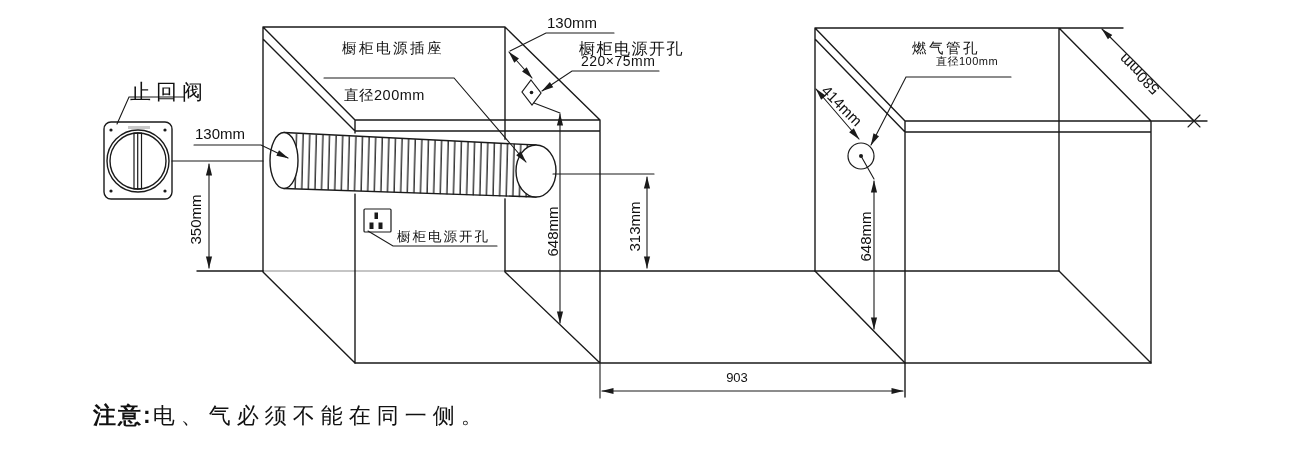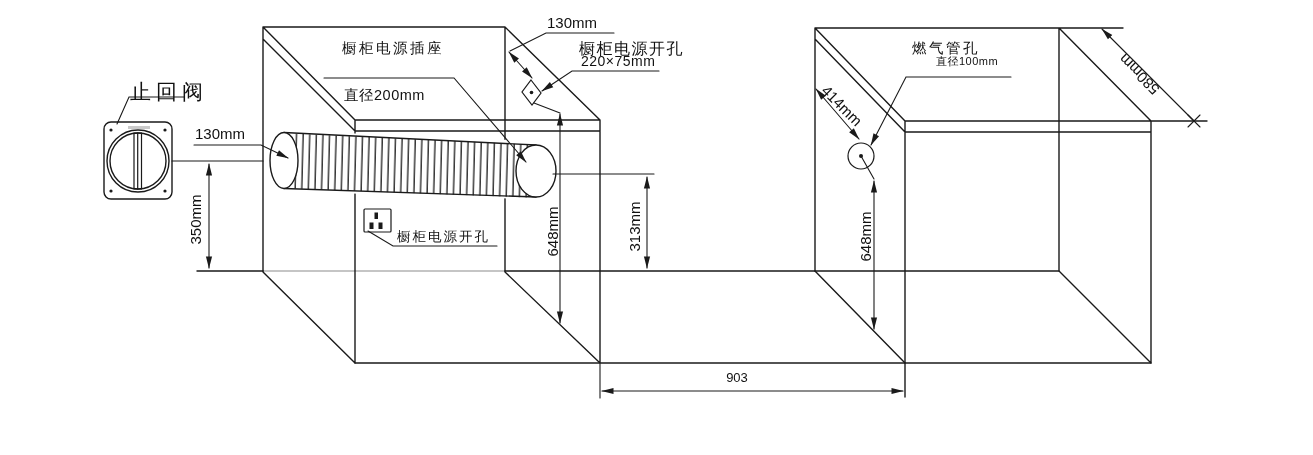--- a/index.html
+++ b/index.html
@@ -142,14 +142,17 @@
   <div class="lbl" style="left:936px;top:54px;font-size:11px;letter-spacing:0.5px;">直径100mm</div>
 
   <div class="lbl ctr rot45" style="left:807px;top:97px;width:70px;font-size:15px;">414mm</div>
 
   <div class="lbl ctr rot-ccw" style="left:830px;top:228px;width:70px;font-size:15px;">648mm</div>
 
   <div class="lbl ctr rot225" style="left:1104px;top:66px;width:70px;font-size:15px;">580mm</div>
 
   <div class="lbl ctr" style="left:712px;top:370px;width:50px;font-size:13px;">903</div>
 
+  <div class="note">
+    <span class="prefix">注意:</span><span class="body">电、气必须不能在同一侧。</span>
+  </div>
 
 </div>
 
 </body></html>

